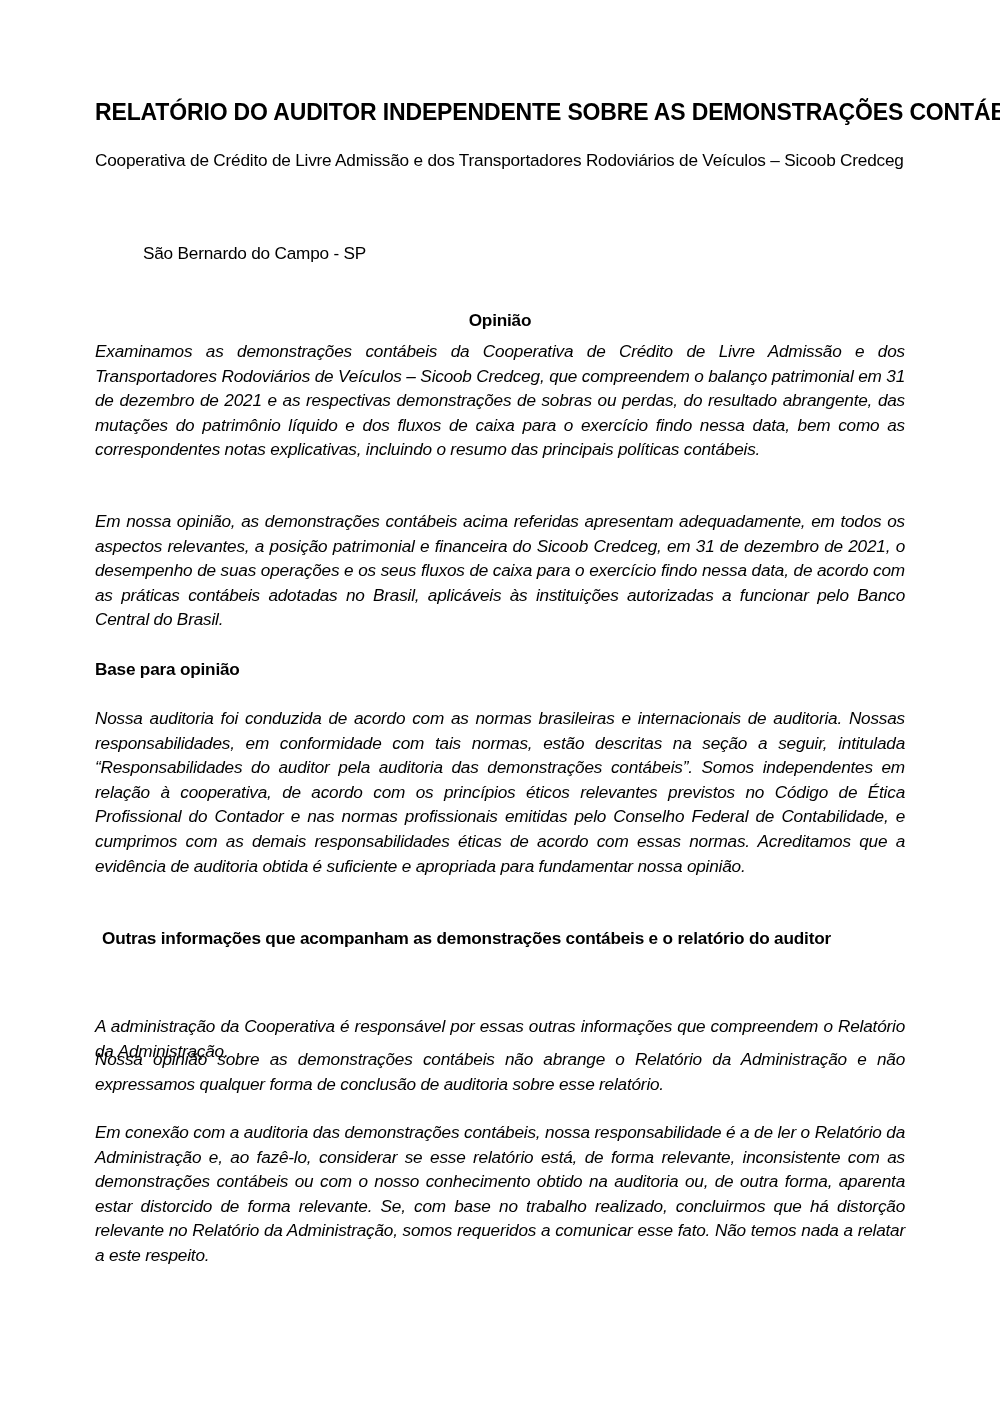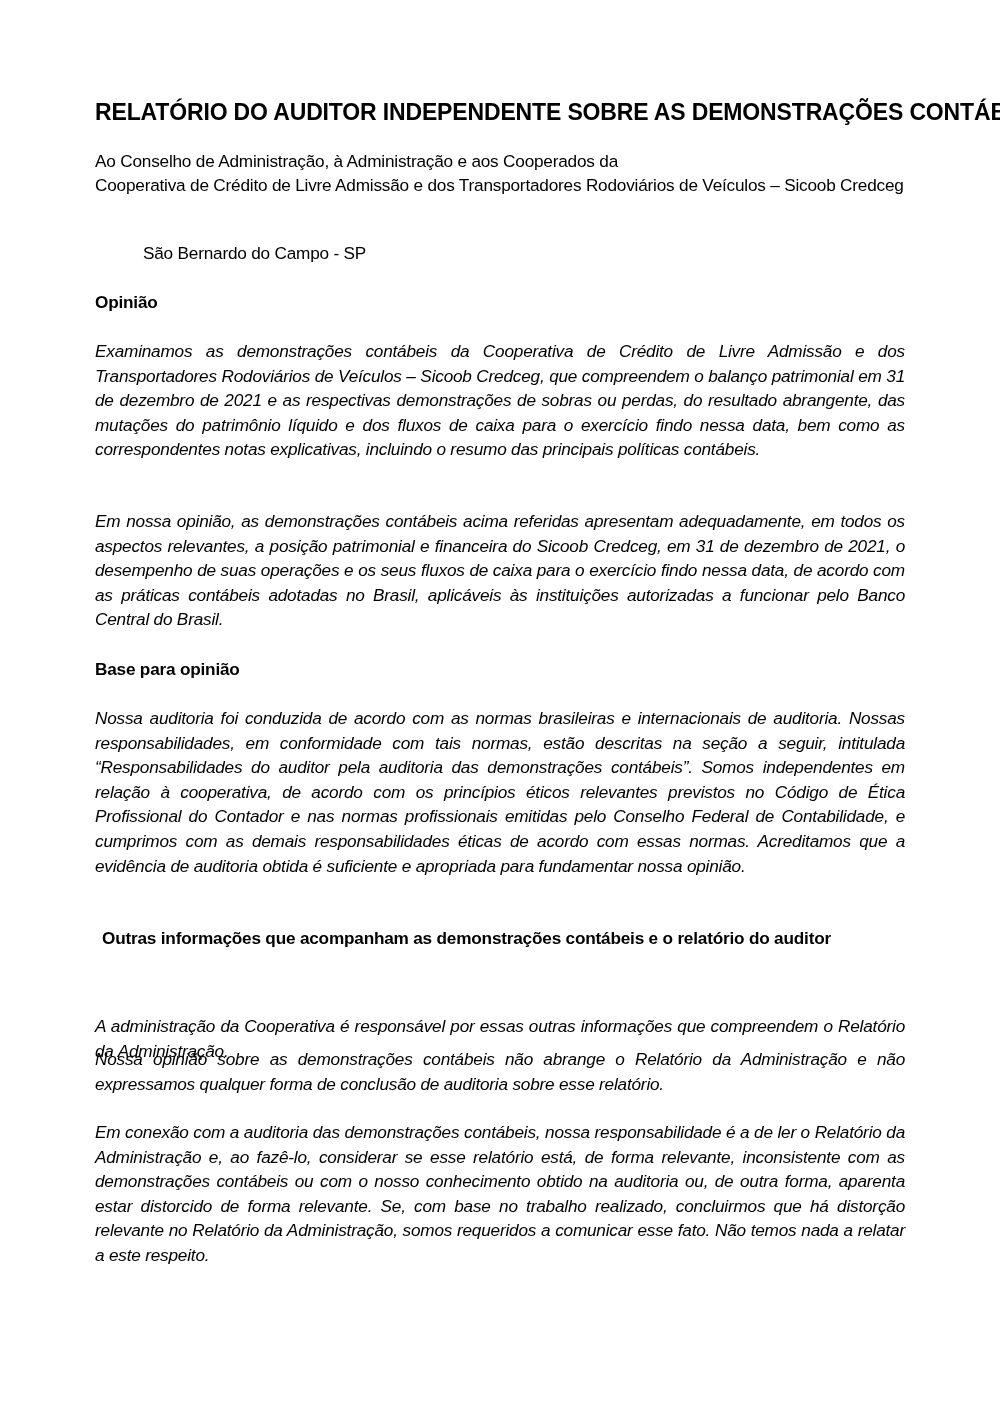--- a/index.html
+++ b/index.html
@@ -55,27 +55,26 @@
   }
 </style>
 </head>
 <body>
 
 <div class="page">
 
   <div class="title">RELATÓRIO DO AUDITOR INDEPENDENTE SOBRE AS DEMONSTRAÇÕES CONTÁBEIS</div>
 
   <div class="block" style="top:149px;">
-    <span class="line">Ao Conselho de Administração, à Administração e aos Cooperados da</span>
     <span style="display:block; line-height:23.5px;">Cooperativa de Crédito de Livre Admissão e dos Transportadores Rodoviários de Veículos – Sicoob Credceg</span>
   </div>
 
   <div class="block" style="top:241px;margin-left:48px;">São Bernardo do Campo - SP</div>
 
-  <div class="block heading" style="top:290px;">Opinião</div>
+  <div class="block heading" style="top:308px;text-align:center;">Opinião</div>
 
   <div class="block just" style="top:339px;">Examinamos as demonstrações contábeis da Cooperativa de Crédito de Livre Admissão e dos Transportadores Rodoviários de Veículos – Sicoob Credceg, que compreendem o balanço patrimonial em 31 de dezembro de 2021 e as respectivas demonstrações de sobras ou perdas, do resultado abrangente, das mutações do patrimônio líquido e dos fluxos de caixa para o exercício findo nessa data, bem como as correspondentes notas explicativas, incluindo o resumo das principais políticas contábeis.</div>
 
   <div class="block just" style="top:509px;">Em nossa opinião, as demonstrações contábeis acima referidas apresentam adequadamente, em todos os aspectos relevantes, a posição patrimonial e financeira do Sicoob Credceg, em 31 de dezembro de 2021, o desempenho de suas operações e os seus fluxos de caixa para o exercício findo nessa data, de acordo com as práticas contábeis adotadas no Brasil, aplicáveis às instituições autorizadas a funcionar pelo Banco Central do Brasil.</div>
 
   <div class="block heading" style="top:657px;">Base para opinião</div>
 
   <div class="block just" style="top:706px;">Nossa auditoria foi conduzida de acordo com as normas brasileiras e internacionais de auditoria. Nossas responsabilidades, em conformidade com tais normas, estão descritas na seção a seguir, intitulada “Responsabilidades do auditor pela auditoria das demonstrações contábeis”. Somos independentes em relação à cooperativa, de acordo com os princípios éticos relevantes previstos no Código de Ética Profissional do Contador e nas normas profissionais emitidas pelo Conselho Federal de Contabilidade, e cumprimos com as demais responsabilidades éticas de acordo com essas normas. Acreditamos que a evidência de auditoria obtida é suficiente e apropriada para fundamentar nossa opinião.</div>
 
   <div class="block heading" style="top:926px;margin-left:7px;">Outras informações que acompanham as demonstrações contábeis e o relatório do auditor</div>

